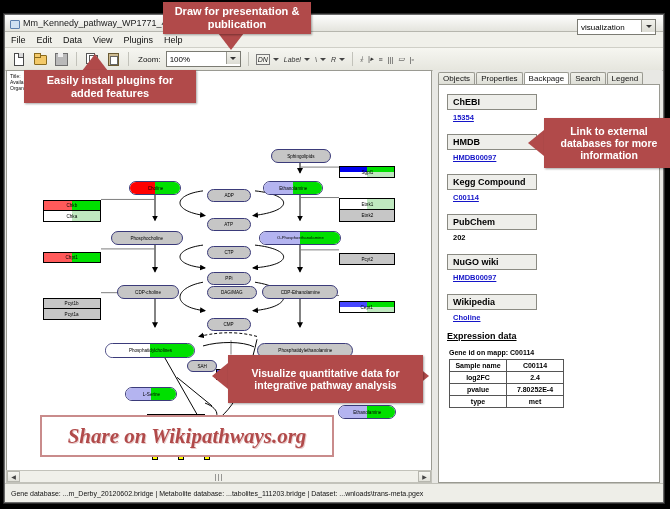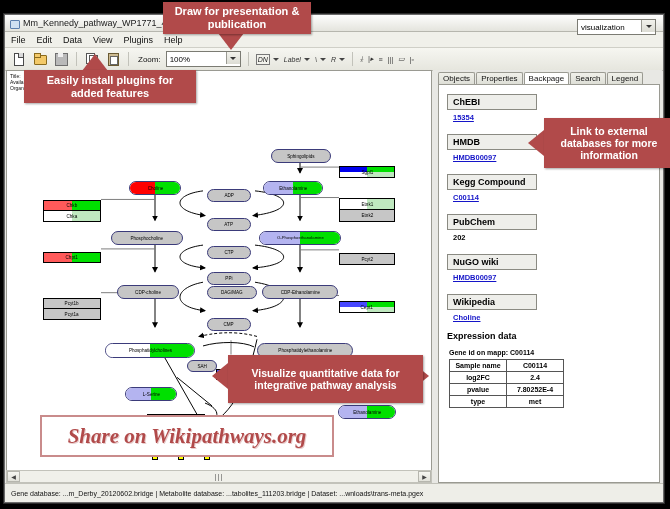--- a/index.html
+++ b/index.html
@@ -64,21 +64,21 @@
 
   
   .sidewrap{flex:1;position:relative;margin:1px 1px 1px 0;display:flex;flex-direction:column;}
   .tabs{display:flex;align-items:flex-end;height:14px;padding-left:5px;gap:1px;background:#e8e8e4;}
   .tab{font-size:8px;padding:1px 4px 1px 4px;border:1px solid #9a9a92;border-bottom:none;background:linear-gradient(#f0f0ea,#dedfd7);color:#111;border-radius:2px 2px 0 0;}
   .tab.active{background:#fff;font-weight:normal;}
   .panel{flex:1;background:#fff;border:1px solid #9a9a92;margin-left:5px;margin-right:2px;overflow:hidden;position:relative;padding:6px 0 11px 8px;}
   .dbhdr{display:inline-block;min-width:78px;border:1px solid #8a8a82;background:#eeeeea;font-size:9px;font-weight:bold;padding:2px 5px;color:#000;margin-bottom:3px;}
   .dblink{font-size:7.5px;color:#1414c8;text-decoration:underline;margin:0 0 9px 6px;display:block;font-weight:bold;}
   .dbplain{font-size:7.5px;color:#000;margin:0 0 9px 6px;display:block;font-weight:bold;}
-  .exprhdr{font-size:9px;font-weight:bold;color:#000;margin:2px 0 8px 0;}
+  .exprhdr{font-size:9px;font-weight:bold;color:#000;margin:2px 0 8px 0;text-decoration:underline;}
   .geneid{font-size:7px;font-weight:bold;color:#000;margin:0 0 3px 2px;}
   table.expr{border-collapse:collapse;margin-left:2px;}
   table.expr td{border:1px solid #555;font-size:7px;padding:2px 4px;text-align:center;color:#000;background:#fff;font-weight:bold;min-width:48px;}
 
   
   .hscroll{position:absolute;left:1px;right:1px;bottom:19px;height:11px;background:#f0f0ea;border:1px solid #c2c2ba;display:flex;align-items:center;justify-content:center;}
   .hscroll .endl,.hscroll .endr{position:absolute;top:0;bottom:0;width:11px;background:linear-gradient(#f6f6f1,#e2e2da);border:1px solid #b6b6ae;display:flex;align-items:center;justify-content:center;font-size:6px;color:#444;}
   .hscroll .endl{left:0;} .hscroll .endr{right:0;}
   .hscroll .grip{font-size:7px;color:#555;letter-spacing:1px;}
   .statusbar{position:absolute;left:0;right:0;bottom:0;height:18px;background:#eeeee8;border-top:1px solid #c2c2ba;display:flex;align-items:center;padding-left:6px;}

